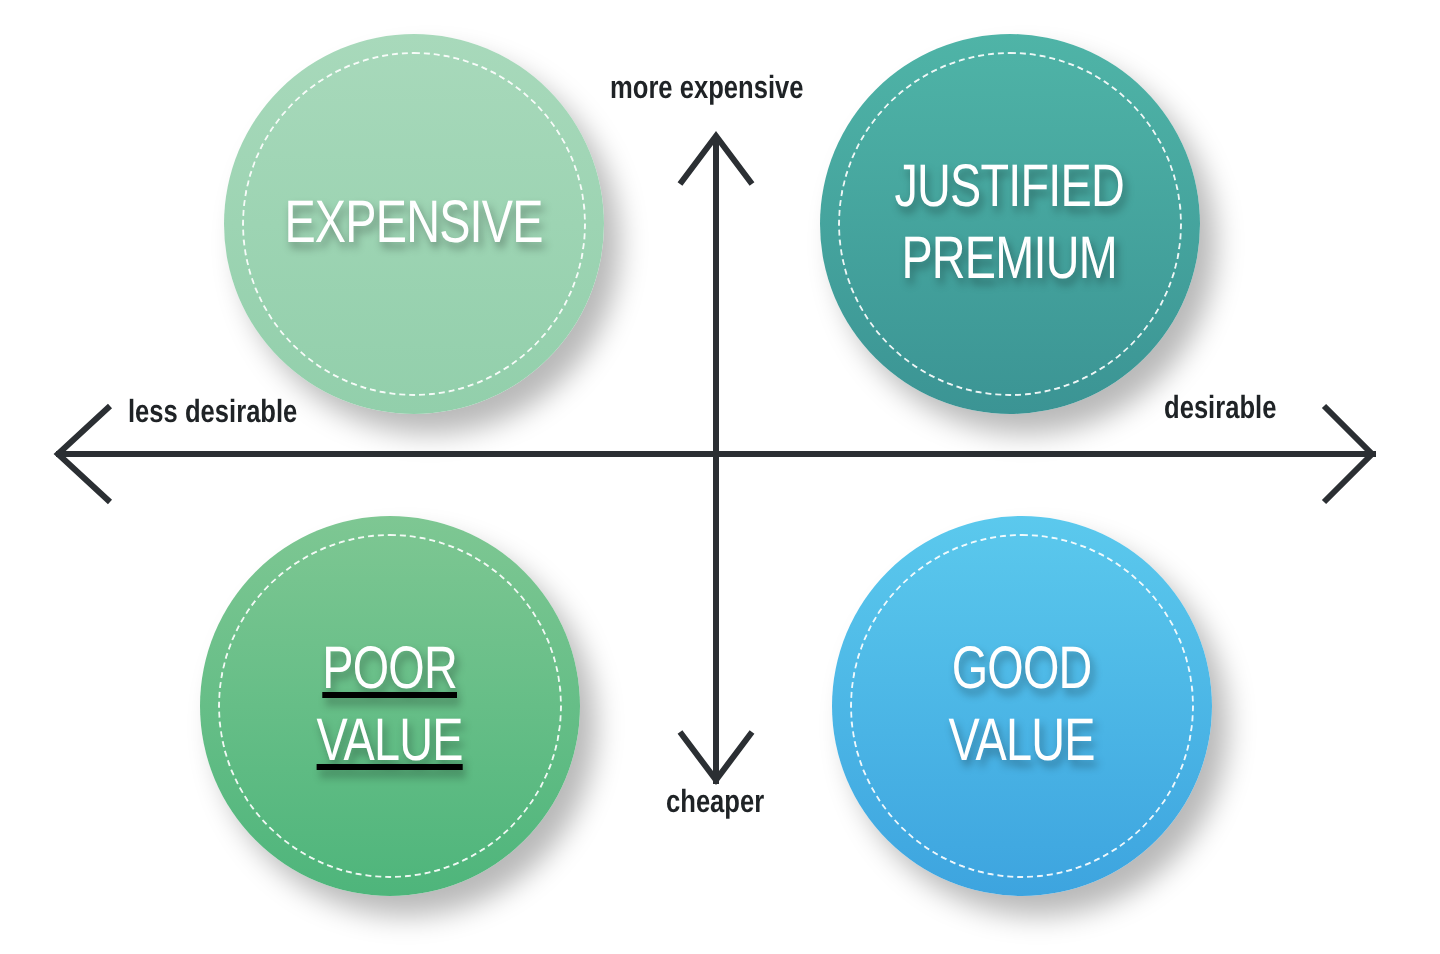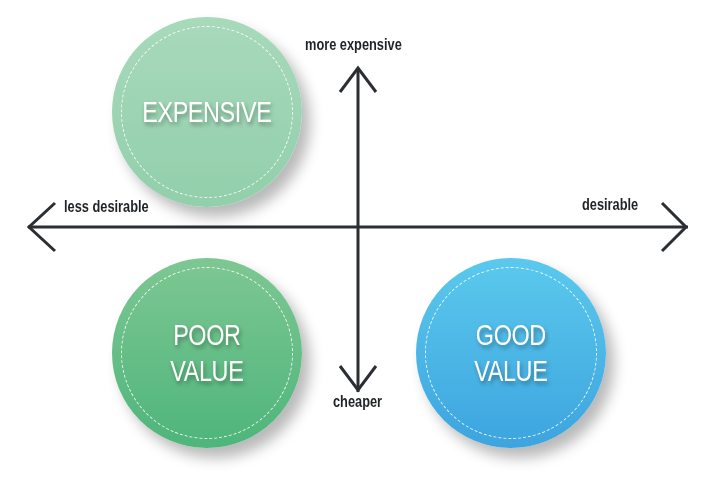--- a/index.html
+++ b/index.html
@@ -50,22 +50,29 @@
   <div class="axis-label" style="left:64px; top:198px;">less desirable</div>
   <div class="axis-label" style="left:582px; top:196px;">desirable</div>
 
   <div class="circle" style="left:112px; top:17px; background: linear-gradient(180deg, #a8d9bb 0%, #92cfab 100%);">
     <div class="ring"></div>
     <div class="label">
       <span>EXPENSIVE</span>
     </div>
   </div>
 
+  <div class="circle" style="left:410px; top:17px; background: linear-gradient(180deg, #4fb4a7 0%, #3b9494 100%);">
+    <div class="ring"></div>
+    <div class="label">
+      <span>JUSTIFIED</span>
+      <span>PREMIUM</span>
+    </div>
+  </div>
 
-  <div class="circle" style="left:112px; top:258px; background: linear-gradient(180deg, #7ec793 0%, #4eb57b 100%);">
+  <div class="circle" style="left:100px; top:258px; background: linear-gradient(180deg, #7ec793 0%, #4eb57b 100%); text-decoration: underline;">
     <div class="ring"></div>
     <div class="label">
       <span>POOR</span>
       <span>VALUE</span>
     </div>
   </div>
 
   <div class="circle" style="left:416px; top:258px; background: linear-gradient(180deg, #5bc9ed 0%, #3da4df 100%);">
     <div class="ring"></div>
     <div class="label">

